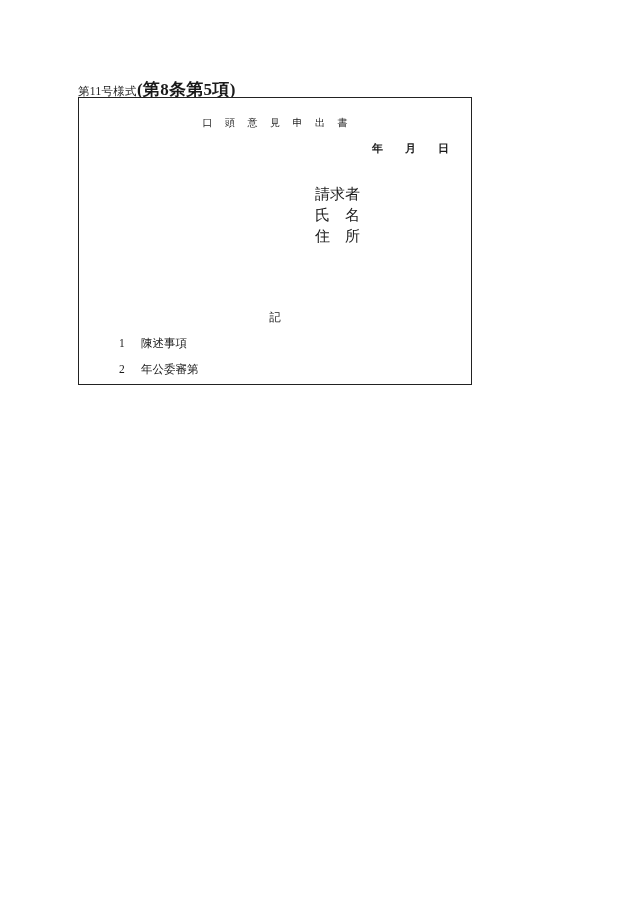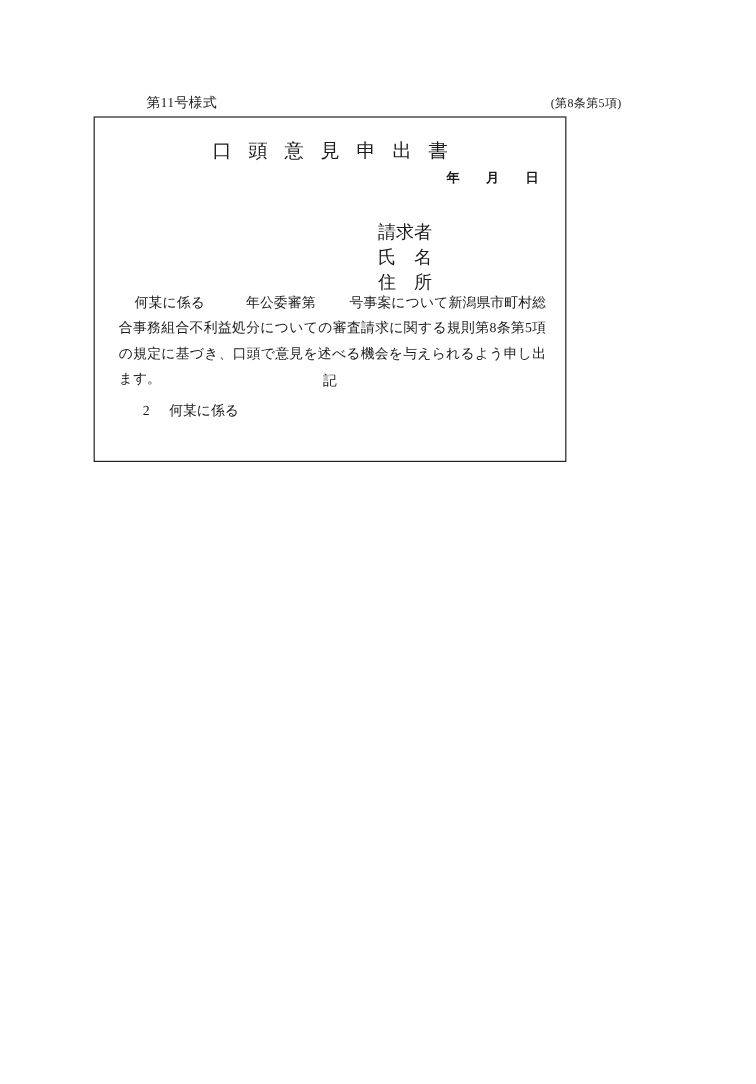--- a/index.html
+++ b/index.html
@@ -25,32 +25,32 @@
     background: #ffffff;
   }
 
   
   .header-row {
     position: absolute;
     left: 78px;
     top: 78px;
     width: 396px;
     display: flex;
-    justify-content: space-between;
+    justify-content: flex-start;
     align-items: baseline;
     font-size: 11.5px;
     letter-spacing: 0.3px;
-    margin-left: 44px;
   }
   .header-row .form-no {
     white-space: nowrap;
   }
   .header-row .article-ref {
     white-space: nowrap;
-    font-size: 10px;
+    font-size: 17px;
+    font-weight: bold;
   }
 
   
   .doc-box {
     position: absolute;
     left: 78px;
     top: 97px;
     width: 394px;
     height: 288px;
     border: 1px solid #222222;
@@ -65,21 +65,21 @@
     padding: 0;
     box-sizing: border-box;
   }
 
   .doc-title {
     position: absolute;
     top: 18px;
     left: 0;
     width: 100%;
     text-align: center;
-    font-size: 16px;
+    font-size: 10px;
     letter-spacing: 5px;
     text-indent: 5px;
   }
 
   .date-line {
     position: absolute;
     top: 43px;
     right: 22px;
     font-size: 11px;
     letter-spacing: 0px;
@@ -179,28 +179,28 @@
         <span>年</span><span class="gap"></span><span>月</span><span class="gap"></span><span>日</span>
       </div>
 
 
       <div class="party-block">
         <div>請求者</div>
         <div>氏　名</div>
         <div>住　所</div>
       </div>
 
-      <div class="body-text">
-        <span class="indent"></span><span>何某に係る</span><span class="blank-sm"></span><span>年公委審第</span><span class="blank-xs"></span><span>号事案について新潟県市町村総合事務</span><span>組合不利益処分についての審査請求に関する規則第8条第5項の規定に基</span><span>づき、口頭で意見を述べる機会を与えられるよう申し出ます。</span>
-      </div>
 
       <div class="ki-mark">記</div>
 
       <div class="items">
         <div class="item">
-          <span class="num">2</span><span>何某に係る</span>
+          <span class="num">1</span><span>陳述事項</span>
+        </div>
+        <div class="item">
+          <span class="num">2</span><span>年公委審第</span>
         </div>
       </div>
 
     </div>
   </div>
 
 </div>
 
 </body></html>

